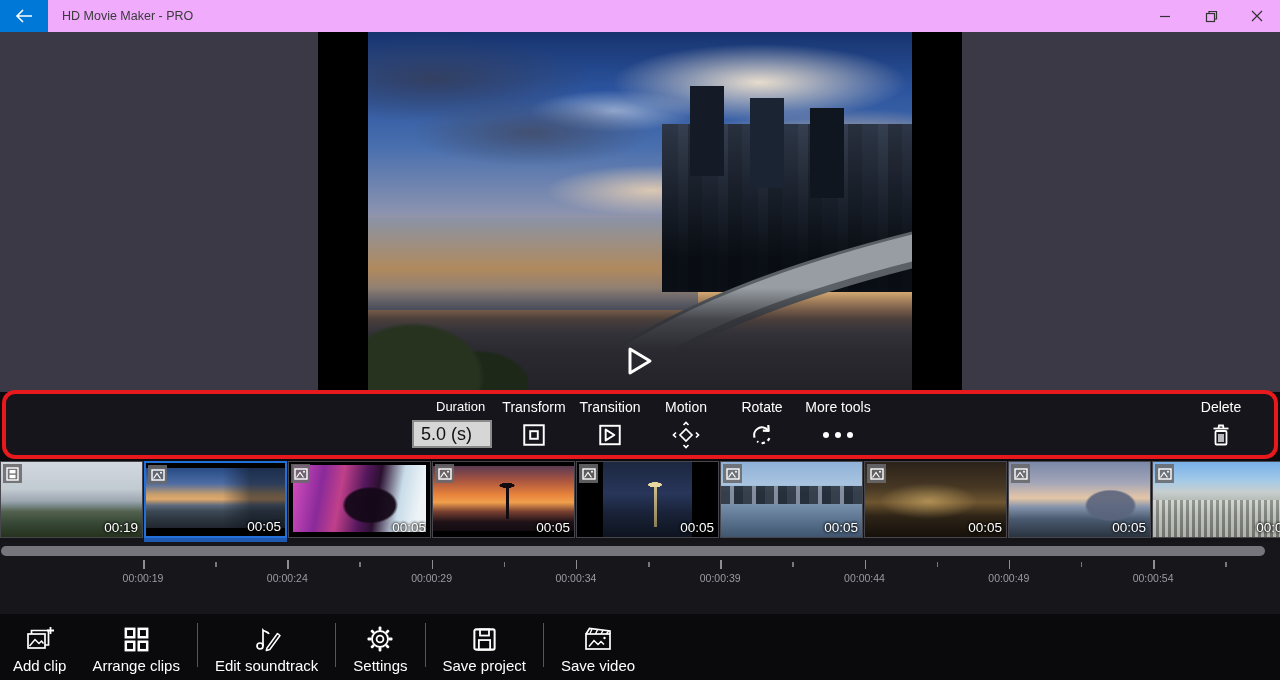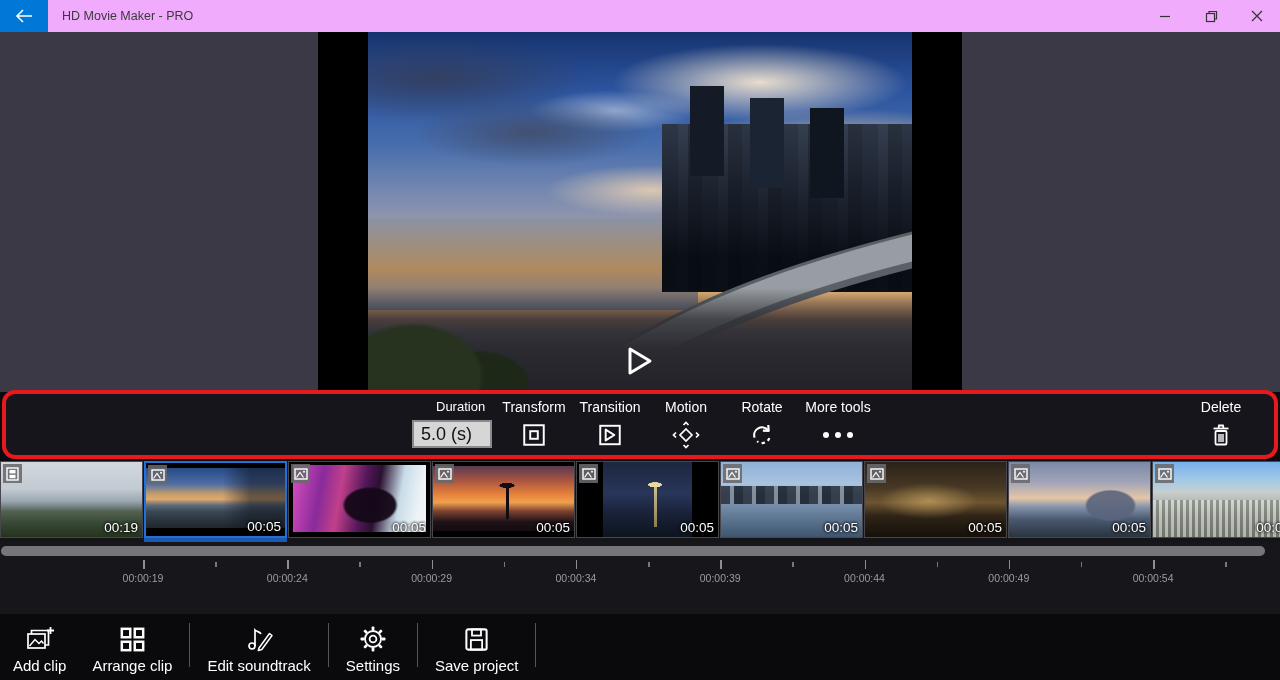--- a/index.html
+++ b/index.html
@@ -415,21 +415,21 @@
 
     <div class="action-item">
       <div class="action-icon">
         <svg width="27" height="27" viewBox="0 0 24 24">
           <rect x="2.5" y="2.5" width="7.5" height="7.5" fill="none" stroke="#fff" stroke-width="2.2"></rect>
           <rect x="14" y="2.5" width="7.5" height="7.5" fill="none" stroke="#fff" stroke-width="2.2"></rect>
           <rect x="2.5" y="14" width="7.5" height="7.5" fill="none" stroke="#fff" stroke-width="2.2"></rect>
           <rect x="14" y="14" width="7.5" height="7.5" fill="none" stroke="#fff" stroke-width="2.2"></rect>
         </svg>
       </div>
-      <div class="action-label">Arrange clip</div>
+      <div class="action-label">Arrange clips</div>
     </div>
 
     <div class="action-divider"></div>
 
     <div class="action-item">
       <div class="action-icon">
         <svg width="30" height="28" viewBox="0 0 30 28">
           <circle cx="8" cy="21" r="3" fill="none" stroke="#fff" stroke-width="1.7"></circle>
           <path d="M11 21 V5 C13 7 16 6.5 17 9" fill="none" stroke="#fff" stroke-width="1.7"></path>
           <path d="M15 23 L25.5 8.5 L28 10.5 L17.8 24.5 L14.3 25.5 Z" fill="none" stroke="#fff" stroke-width="1.5" stroke-linejoin="round"></path>
@@ -468,15 +468,27 @@
           <rect x="3" y="3" width="18" height="18" rx="1.5" fill="none" stroke="#fff" stroke-width="1.8"></rect>
           <rect x="8" y="3" width="8" height="5.5" fill="none" stroke="#fff" stroke-width="1.6"></rect>
           <rect x="7" y="12.5" width="10" height="8.5" fill="none" stroke="#fff" stroke-width="1.6"></rect>
         </svg>
       </div>
       <div class="action-label">Save project</div>
     </div>
 
     <div class="action-divider"></div>
 
+    <div class="action-item">
+      <div class="action-icon">
+        <svg width="30" height="28" viewBox="0 0 30 28">
+          <rect x="3" y="9" width="24" height="15" fill="none" stroke="#fff" stroke-width="1.7"></rect>
+          <path d="M3 9 L6.5 3.5 L27 6 L27 9" fill="none" stroke="#fff" stroke-width="1.7"></path>
+          <path d="M9 4 L7 8.5 M14.5 4.6 L12.5 9 M20 5.3 L18 9 M25.5 6 L23.5 9" stroke="#fff" stroke-width="1.4" fill="none"></path>
+          <path d="M6 21.5 L11 15.5 L15 19.5 L18 16.5 L21 19.5" fill="none" stroke="#fff" stroke-width="1.5"></path>
+          <circle cx="21.5" cy="13" r="1.2" fill="#fff"></circle>
+        </svg>
+      </div>
+      <div class="action-label">Save video</div>
+    </div>
 
   </div>
 </div>
 
 </body></html>

